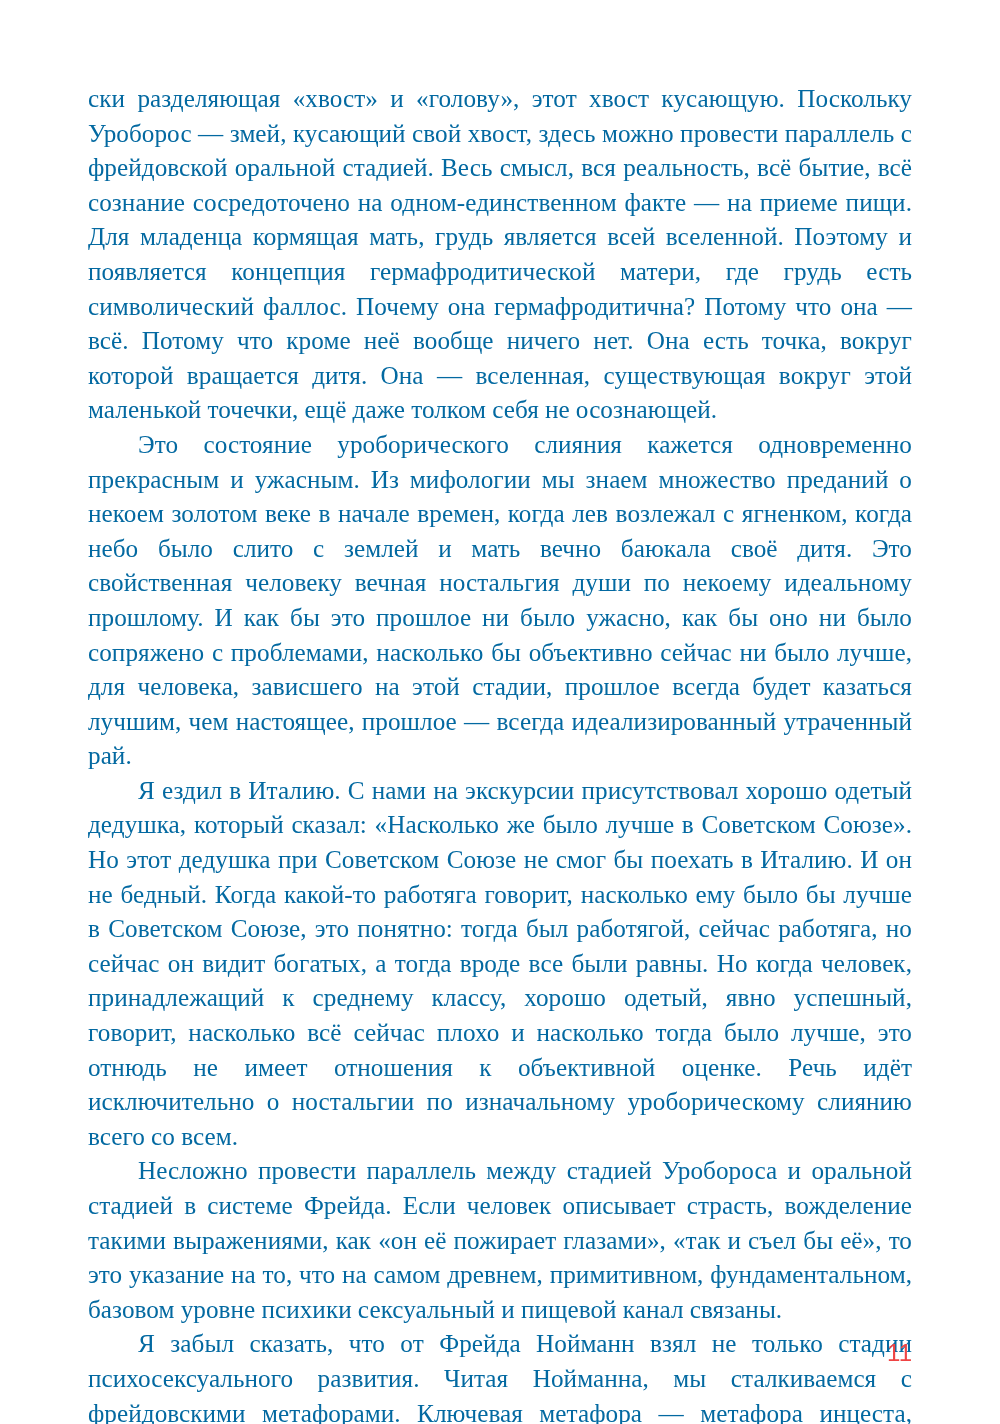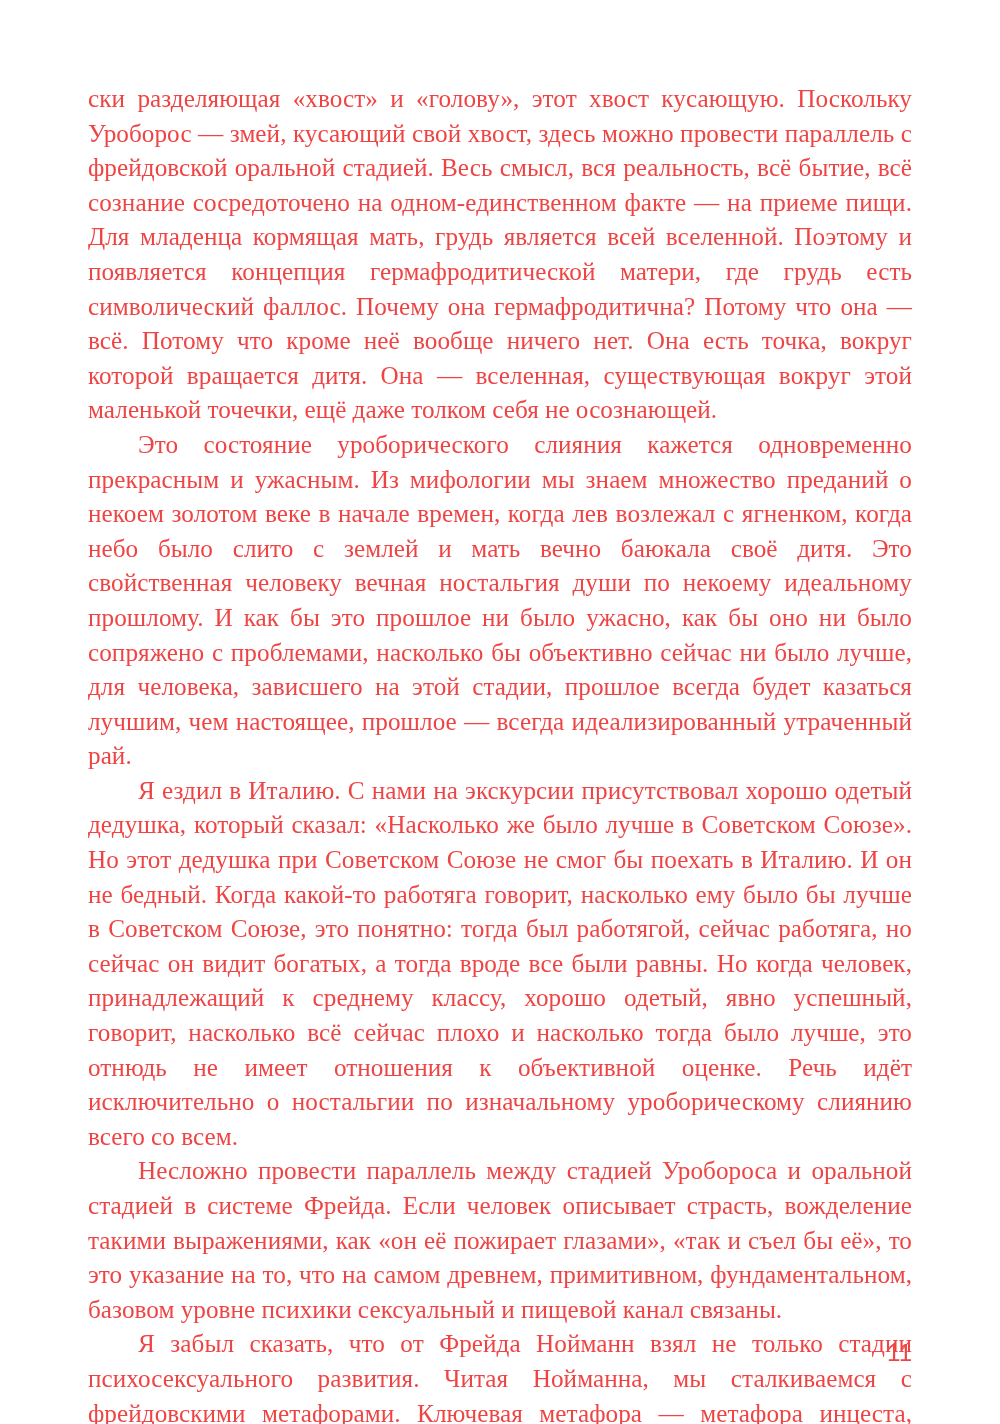--- a/index.html
+++ b/index.html
@@ -21,21 +21,21 @@
     position: absolute;
     left: 88px;
     top: 82px;
     width: 824px;
   }
   .body-paragraph {
     margin: 0;
     font-family: "Liberation Serif", "DejaVu Serif", serif;
     font-size: 25.2px;
     line-height: 34.6px;
-    color: #ef4444;
+    color: #0369a1;
     text-align: justify;
     text-justify: inter-word;
     text-indent: 50px;
     word-spacing: -0.2px;
     letter-spacing: 0.05px;
     -webkit-font-smoothing: antialiased;
   }
   .body-paragraph.no-indent {
     text-indent: 0;
   }

